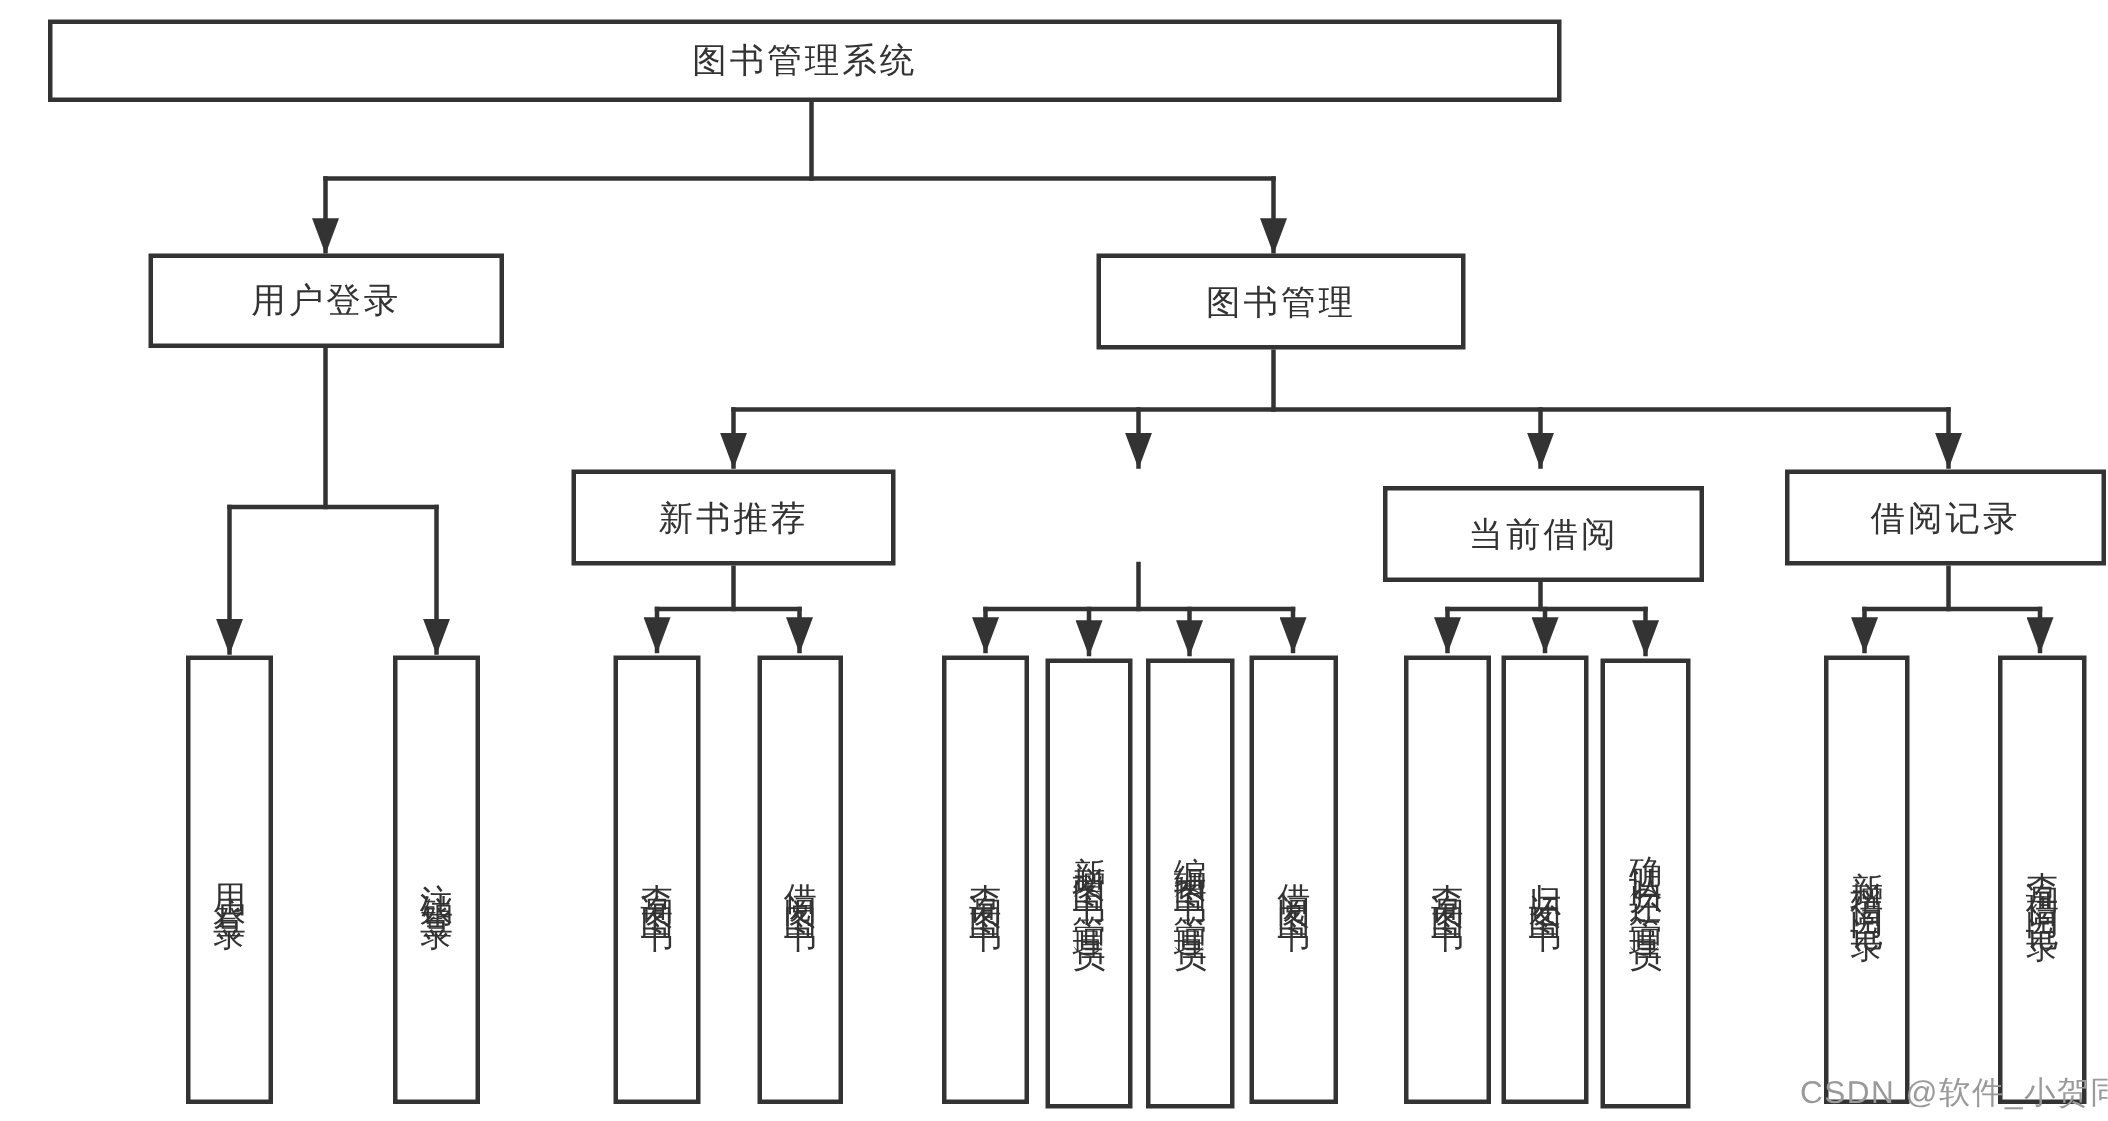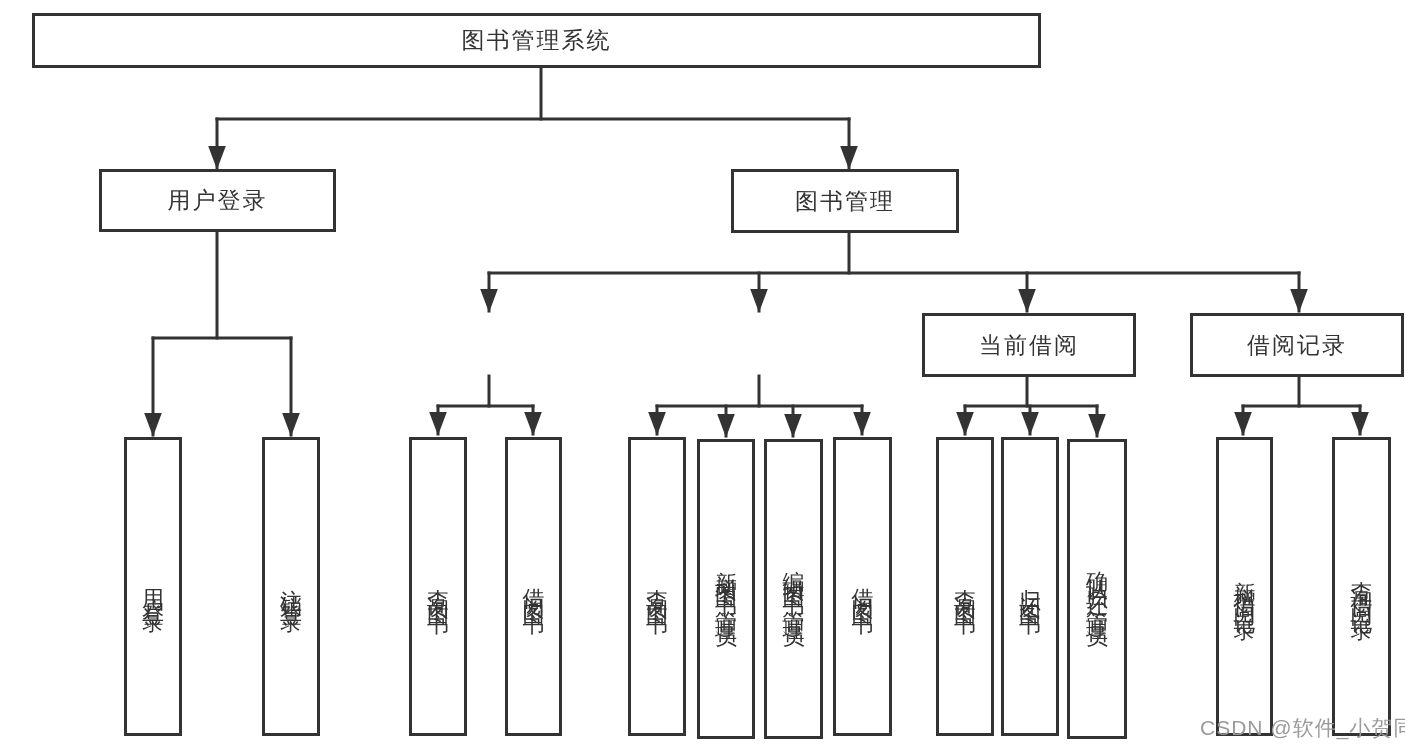--- a/index.html
+++ b/index.html
@@ -93,23 +93,24 @@
       <line x1="1280" y1="376" x2="1280" y2="406"></line>
       <line x1="1224" y1="406" x2="1341" y2="406"></line>
       <line x1="1224" y1="406" x2="1224" y2="434" marker-end="url(#arw)"></line>
       <line x1="1341" y1="406" x2="1341" y2="434" marker-end="url(#arw)"></line>
     </g>
   </svg>
 
   <div class="node" style="left:13px;top:13px;width:1009px;height:55px">图书管理系统</div>
 
   <div class="node" style="left:80px;top:169px;width:237px;height:63px">用户登录</div>
-  <div class="node" style="left:712px;top:169px;width:228px;height:64px">图书管理</div>
+  <div class="node" style="left:712px;top:169px;width:246px;height:64px">图书管理</div>
 
-  <div class="node" style="left:903px;top:313px;width:214px;height:64px">当前借阅</div>
+  <div class="node" style="left:362px;top:313px;width:216px;height:64px">新书推荐</div>
+  <div class="node" style="left:903px;top:324px;width:214px;height:64px">当前借阅</div>
   <div class="node" style="left:1171px;top:313px;width:214px;height:64px">借阅记录</div>
 
   <div class="node leaf" style="left:105px;top:437px;width:58px;height:299px">用户登录</div>
   <div class="node leaf" style="left:243px;top:437px;width:58px;height:299px">注销登录</div>
 
   <div class="node leaf" style="left:390px;top:437px;width:58px;height:299px">查询图书</div>
   <div class="node leaf" style="left:486px;top:437px;width:57px;height:299px">借阅图书</div>
 
   <div class="node leaf" style="left:609px;top:437px;width:58px;height:299px">查询图书</div>
   <div class="node leaf" style="left:678px;top:439px;width:58px;height:300px">新增图书（管理员）</div>

